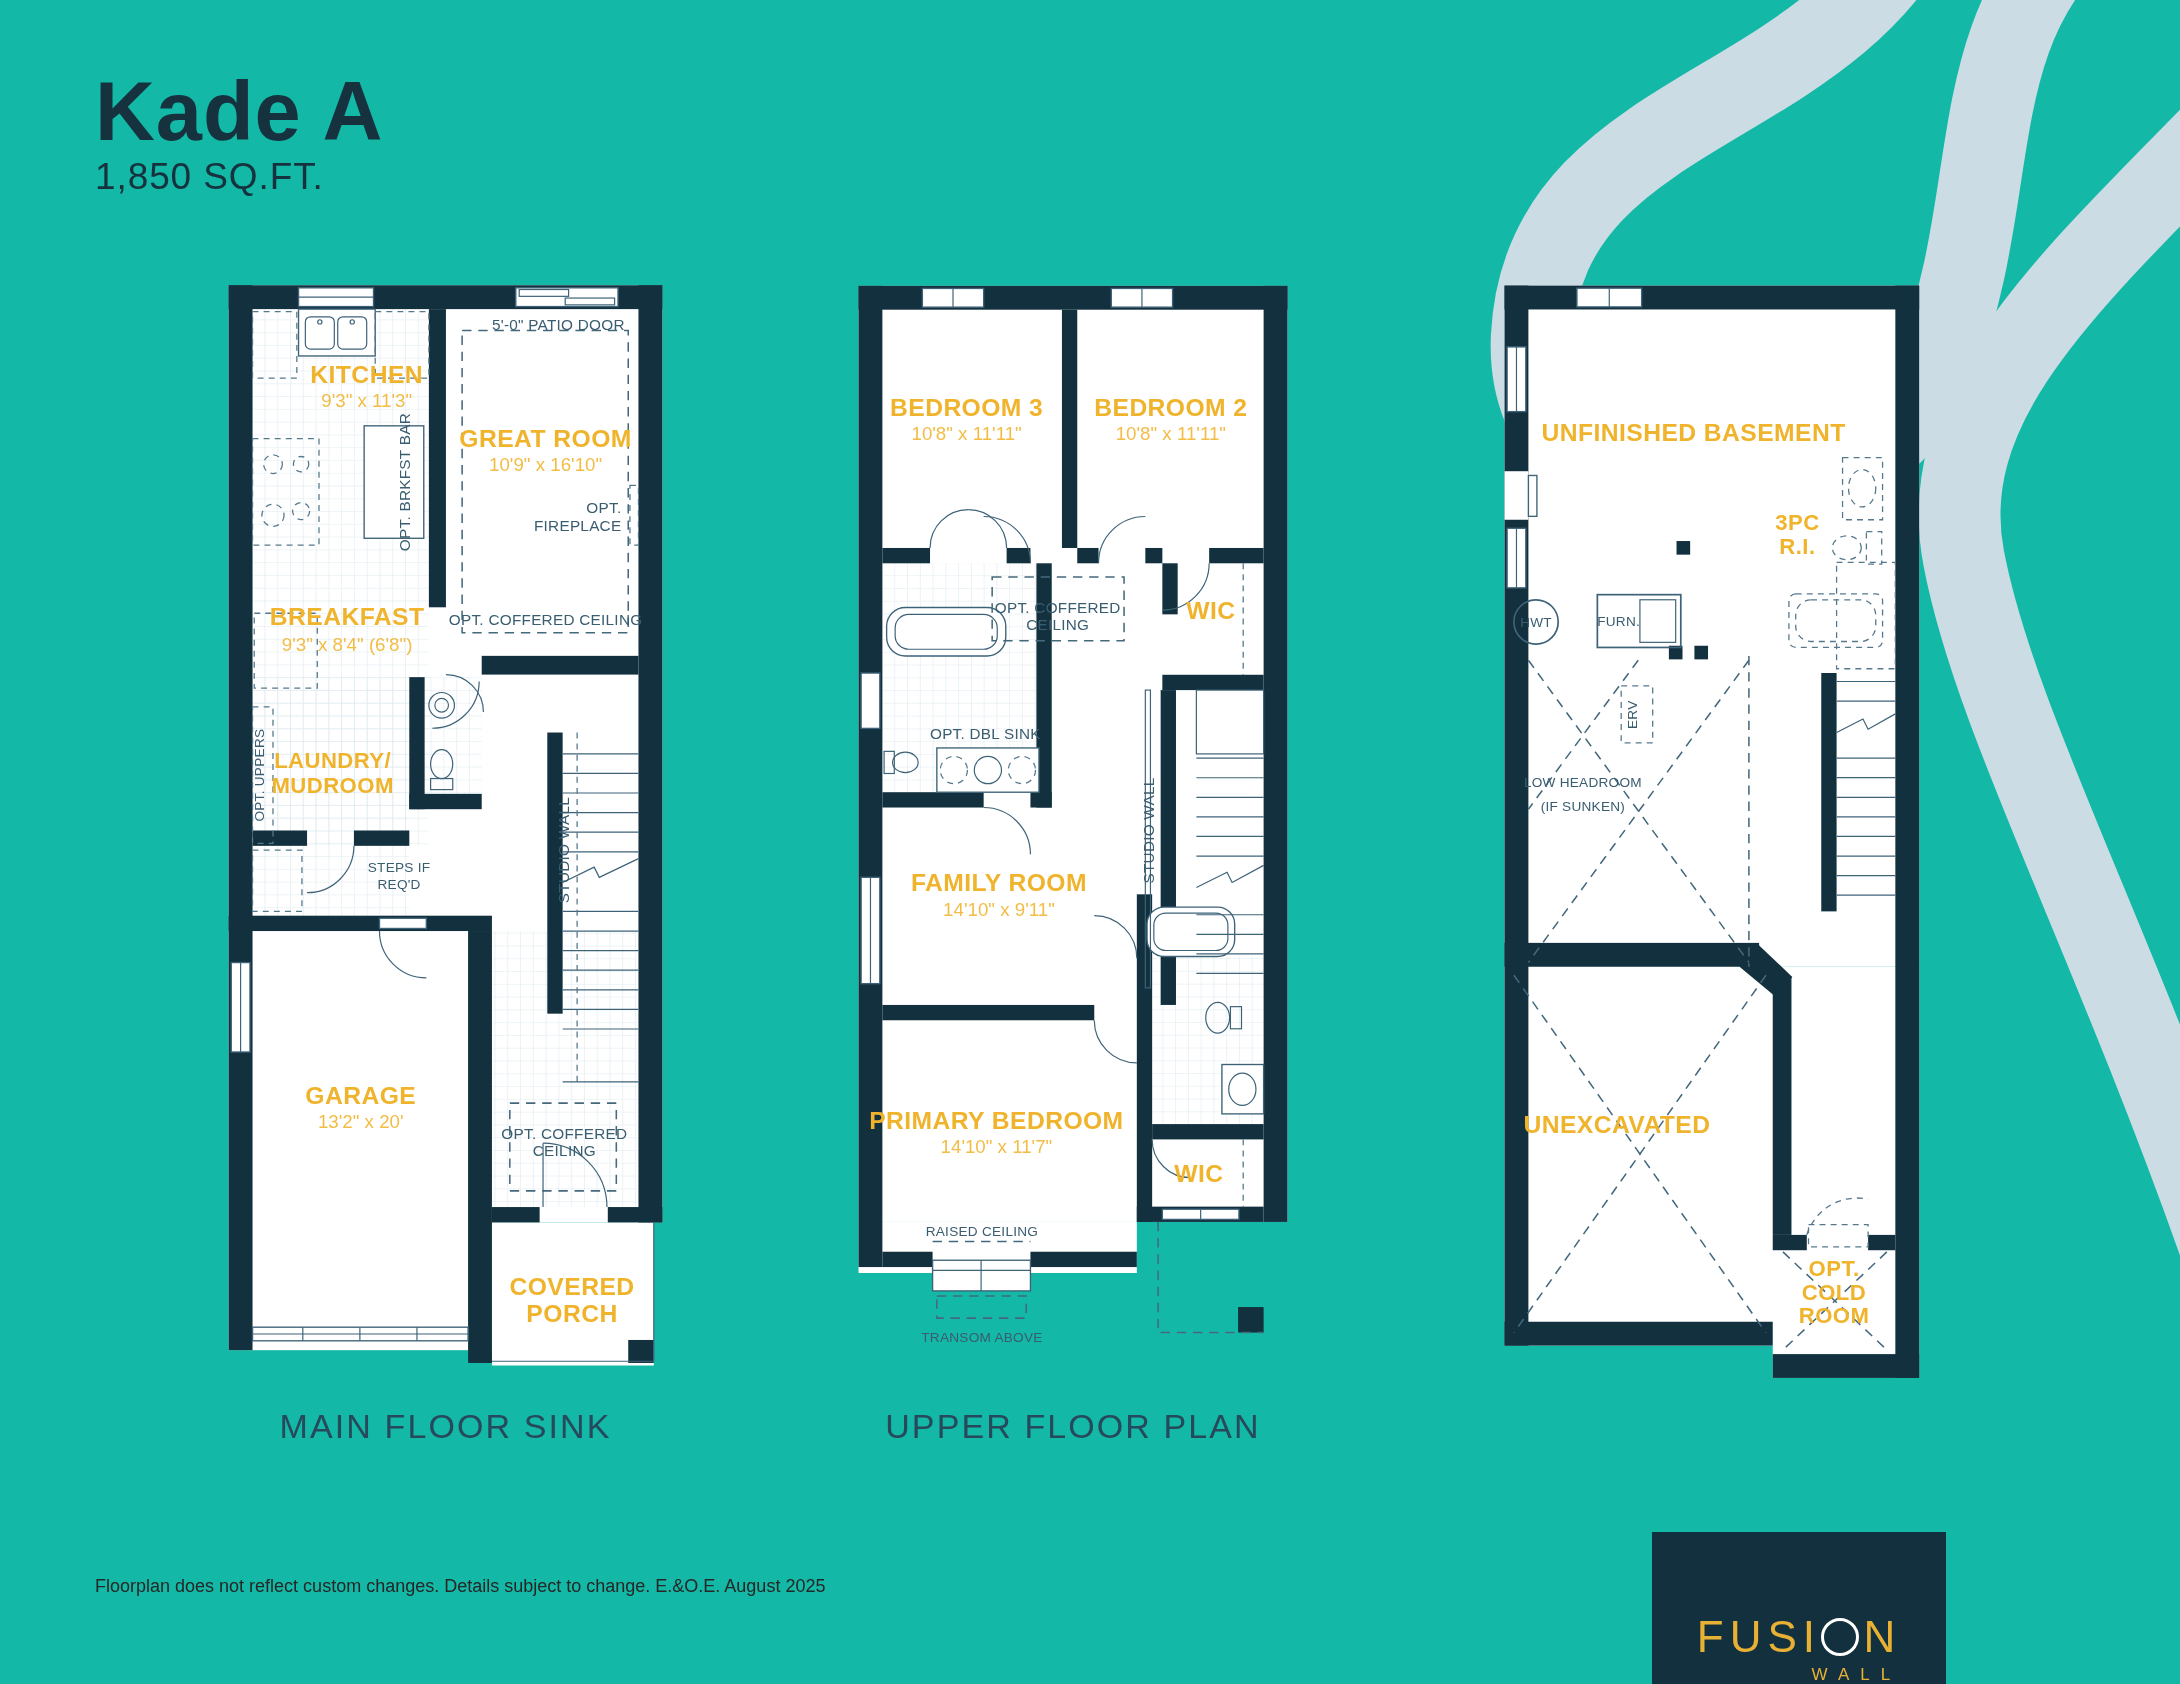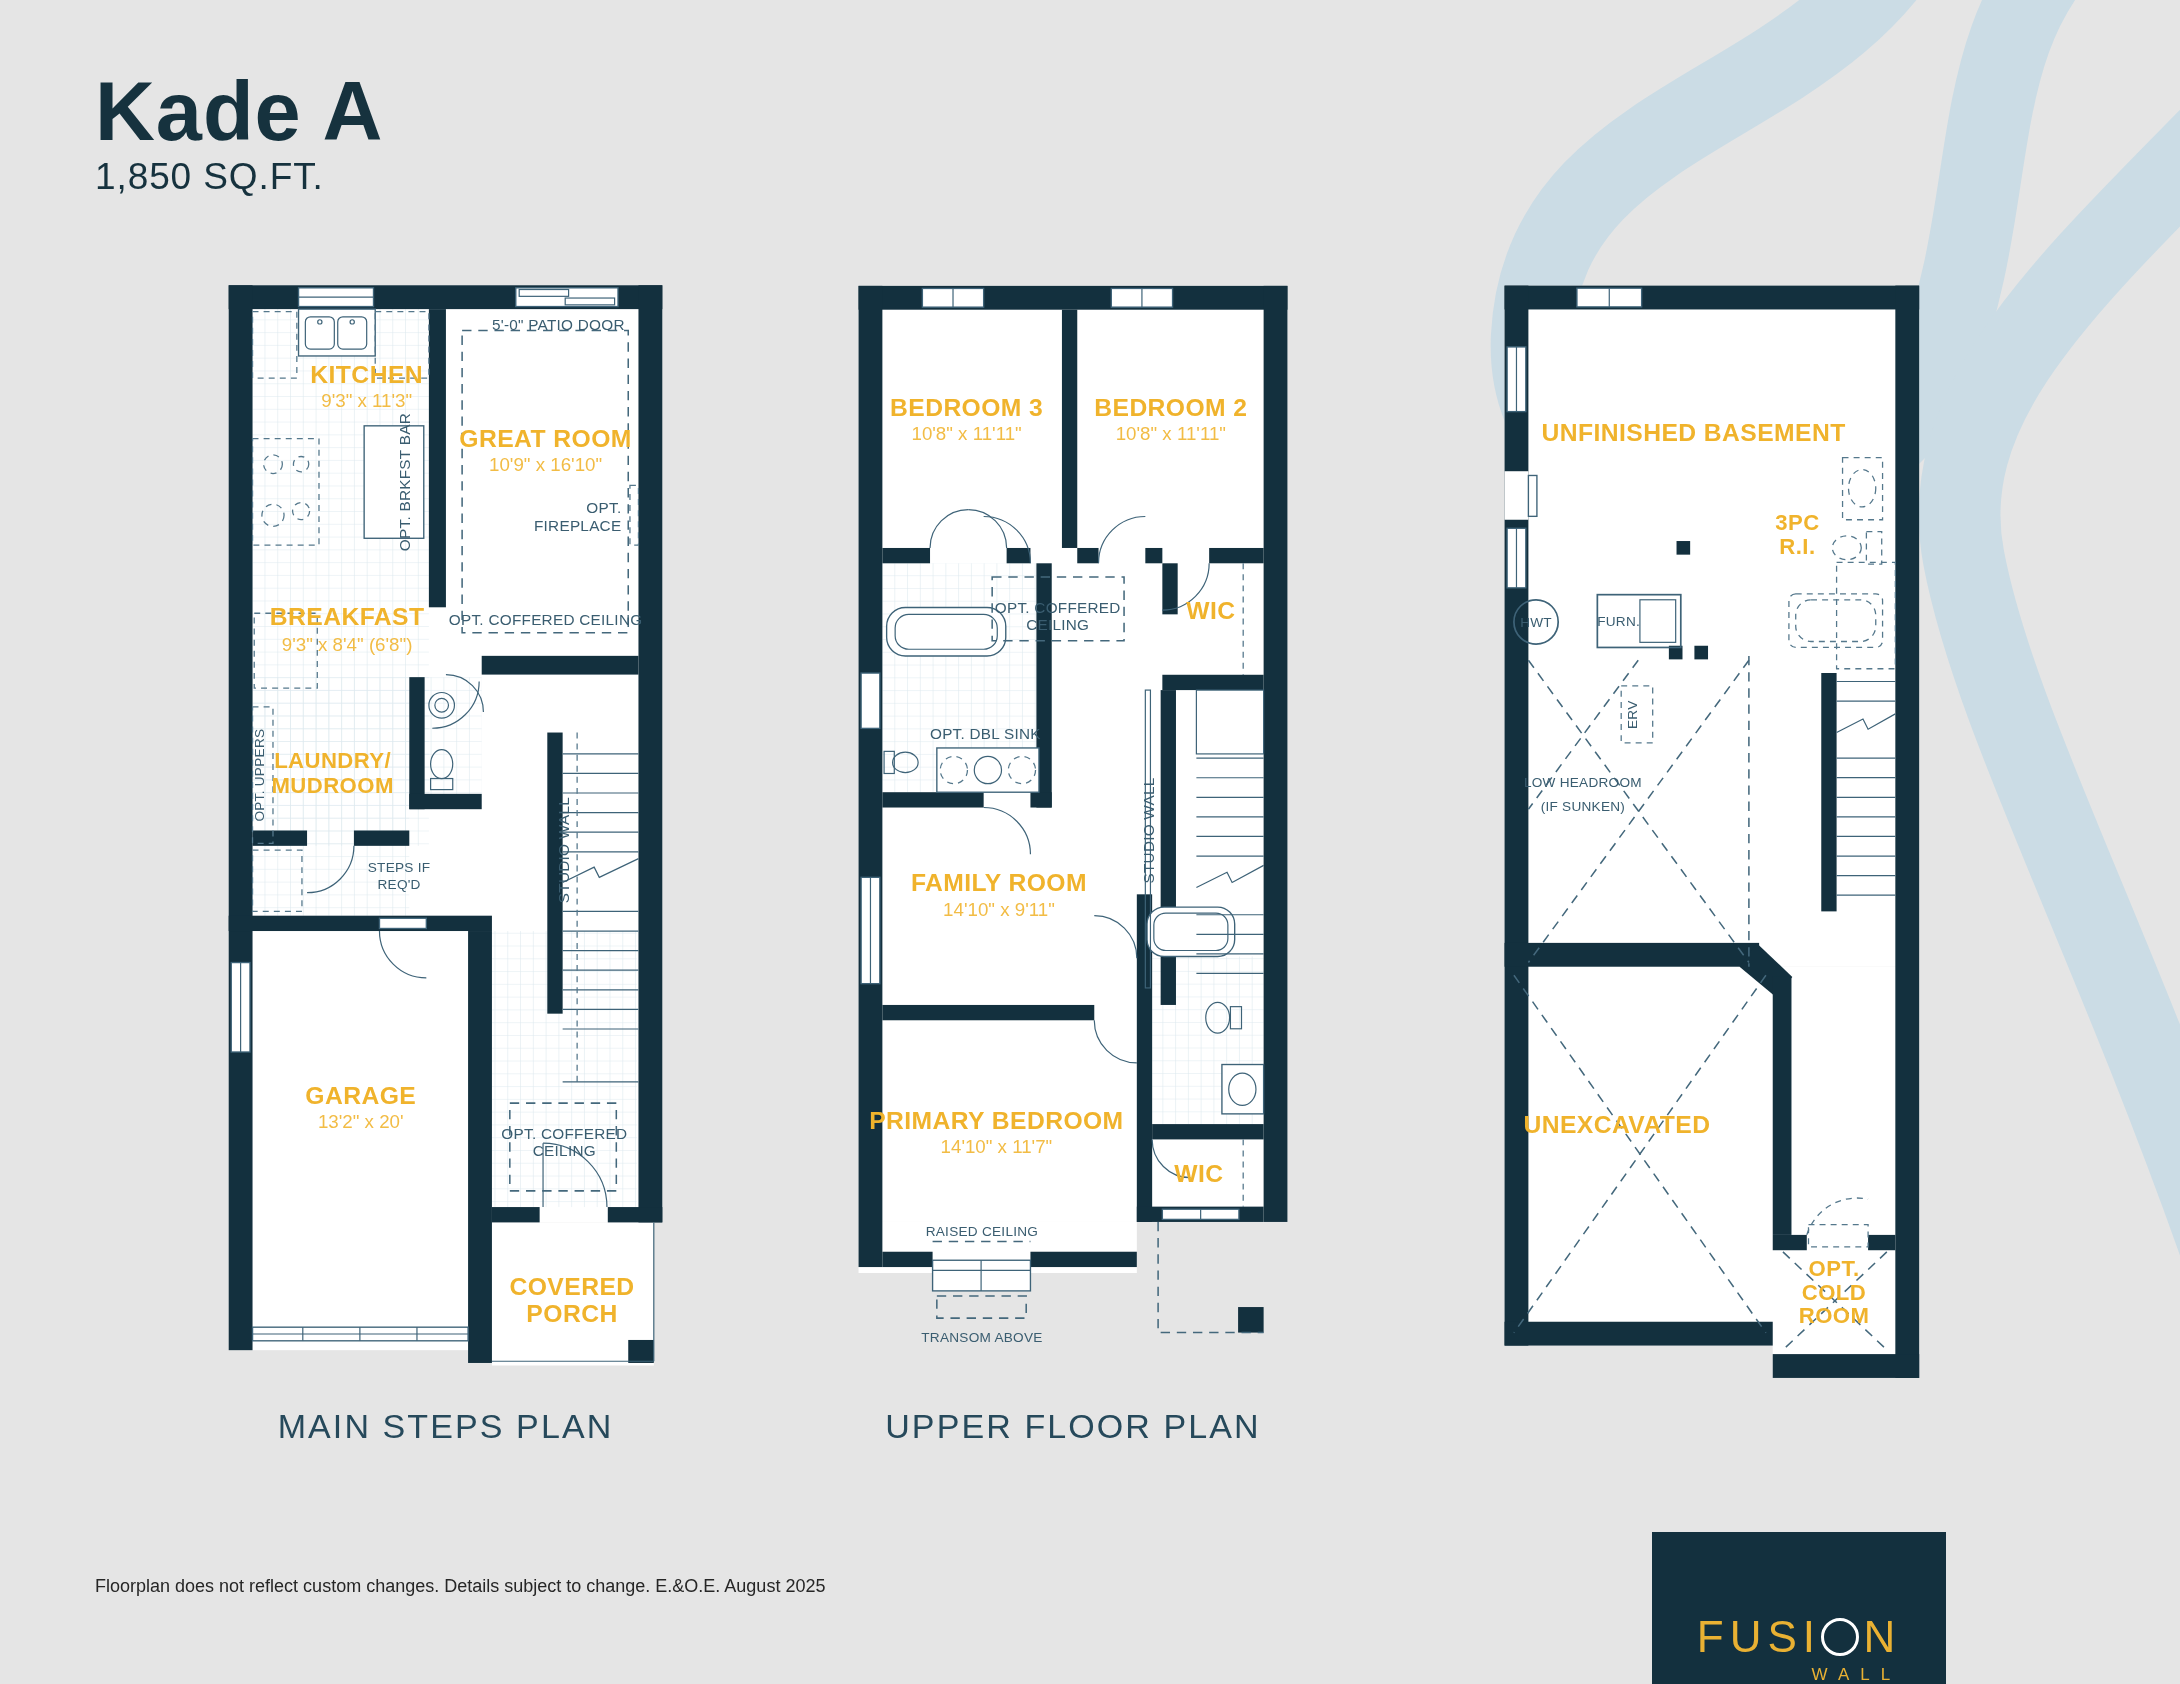--- a/index.html
+++ b/index.html
@@ -1,16 +1,16 @@
 <!DOCTYPE html>
 <html style="font-size:13.6px"><head>
 <meta charset="utf-8">
 <style>
   html,body{margin:0;padding:0;background:#ffffff;}
-  .page{position:relative;width:2181px;height:1685px;overflow:hidden;background:#e5e5e5;
+  .page{position:relative;width:2181px;height:1685px;overflow:hidden;background:#14b8a6;
         font-family:"Liberation Sans",sans-serif;}
   .abs{position:absolute;}
 
   
   .title-block{position:absolute;left:95px;top:70px;color:#16323E;}
   .main-title{font-size:83px;font-weight:800;letter-spacing:0.9px;line-height:1;margin:0;}
   .sub-title{font-size:37px;font-weight:400;letter-spacing:0.9px;margin-top:3px;}
 
   
   svg.plan{position:absolute;overflow:visible;}
@@ -409,21 +409,21 @@
     <g>
       <text class="note note-sm" x="40" y="406">HWT</text>
       <text class="note note-sm" x="137" y="405">FURN.</text>
       <text class="note note-sm" x="159" y="509" transform="rotate(-90 159 509)">ERV</text>
       <text class="note note-sm" x="95" y="594">LOW HEADROOM</text>
       <text class="note note-sm" x="95" y="622">(IF SUNKEN)</text>
     </g>
   </svg>
 
   
-  <div class="plan-title" style="left:226px;width:439px;">MAIN STEPS PLAN</div>
+  <div class="plan-title" style="left:226px;width:439px;">MAIN FLOOR SINK</div>
   <div class="plan-title" style="left:856px;width:434px;">UPPER FLOOR PLAN</div>
 
   
   <div class="footer-note">Floorplan does not reflect custom changes. Details subject to change. E.&amp;O.E. August 2025</div>
 
   
   <div class="logo">
     <div class="logo-inner">
       <div class="logo-top">
         <span>FUSI</span>

